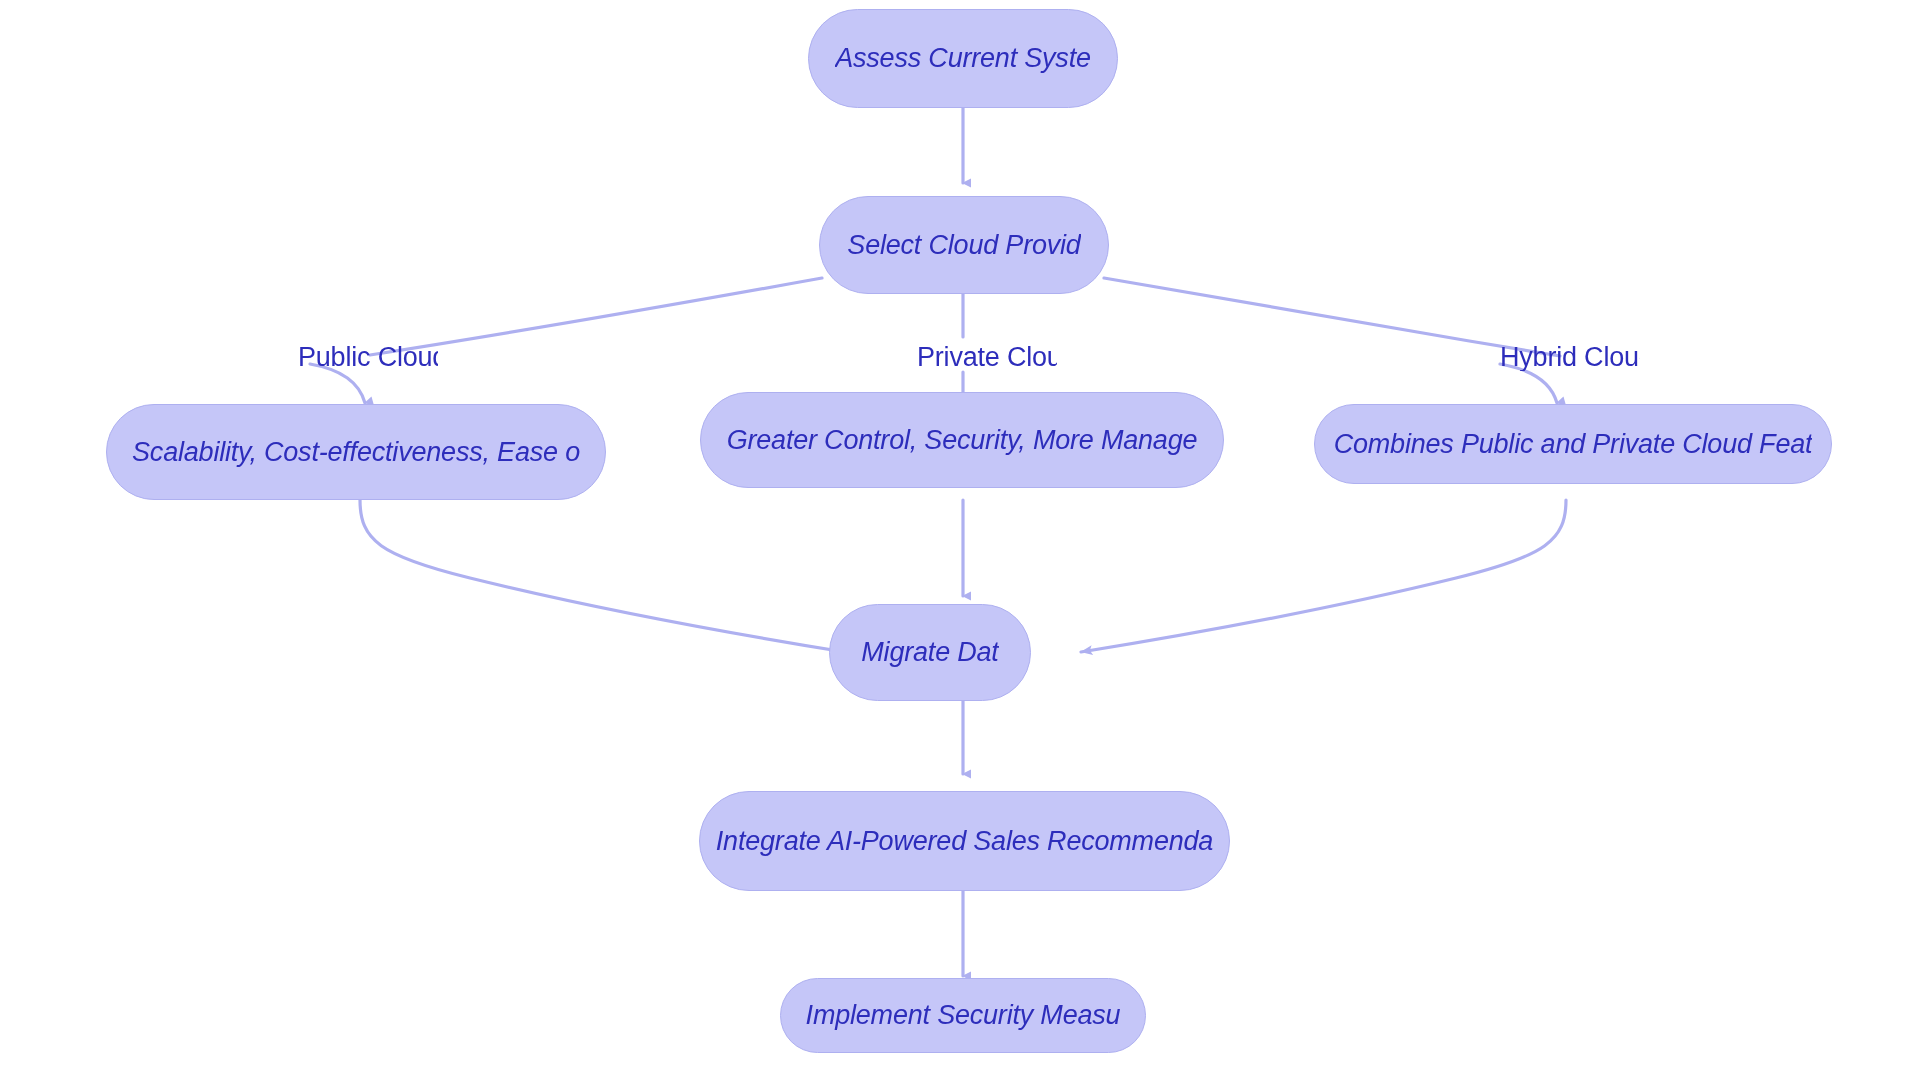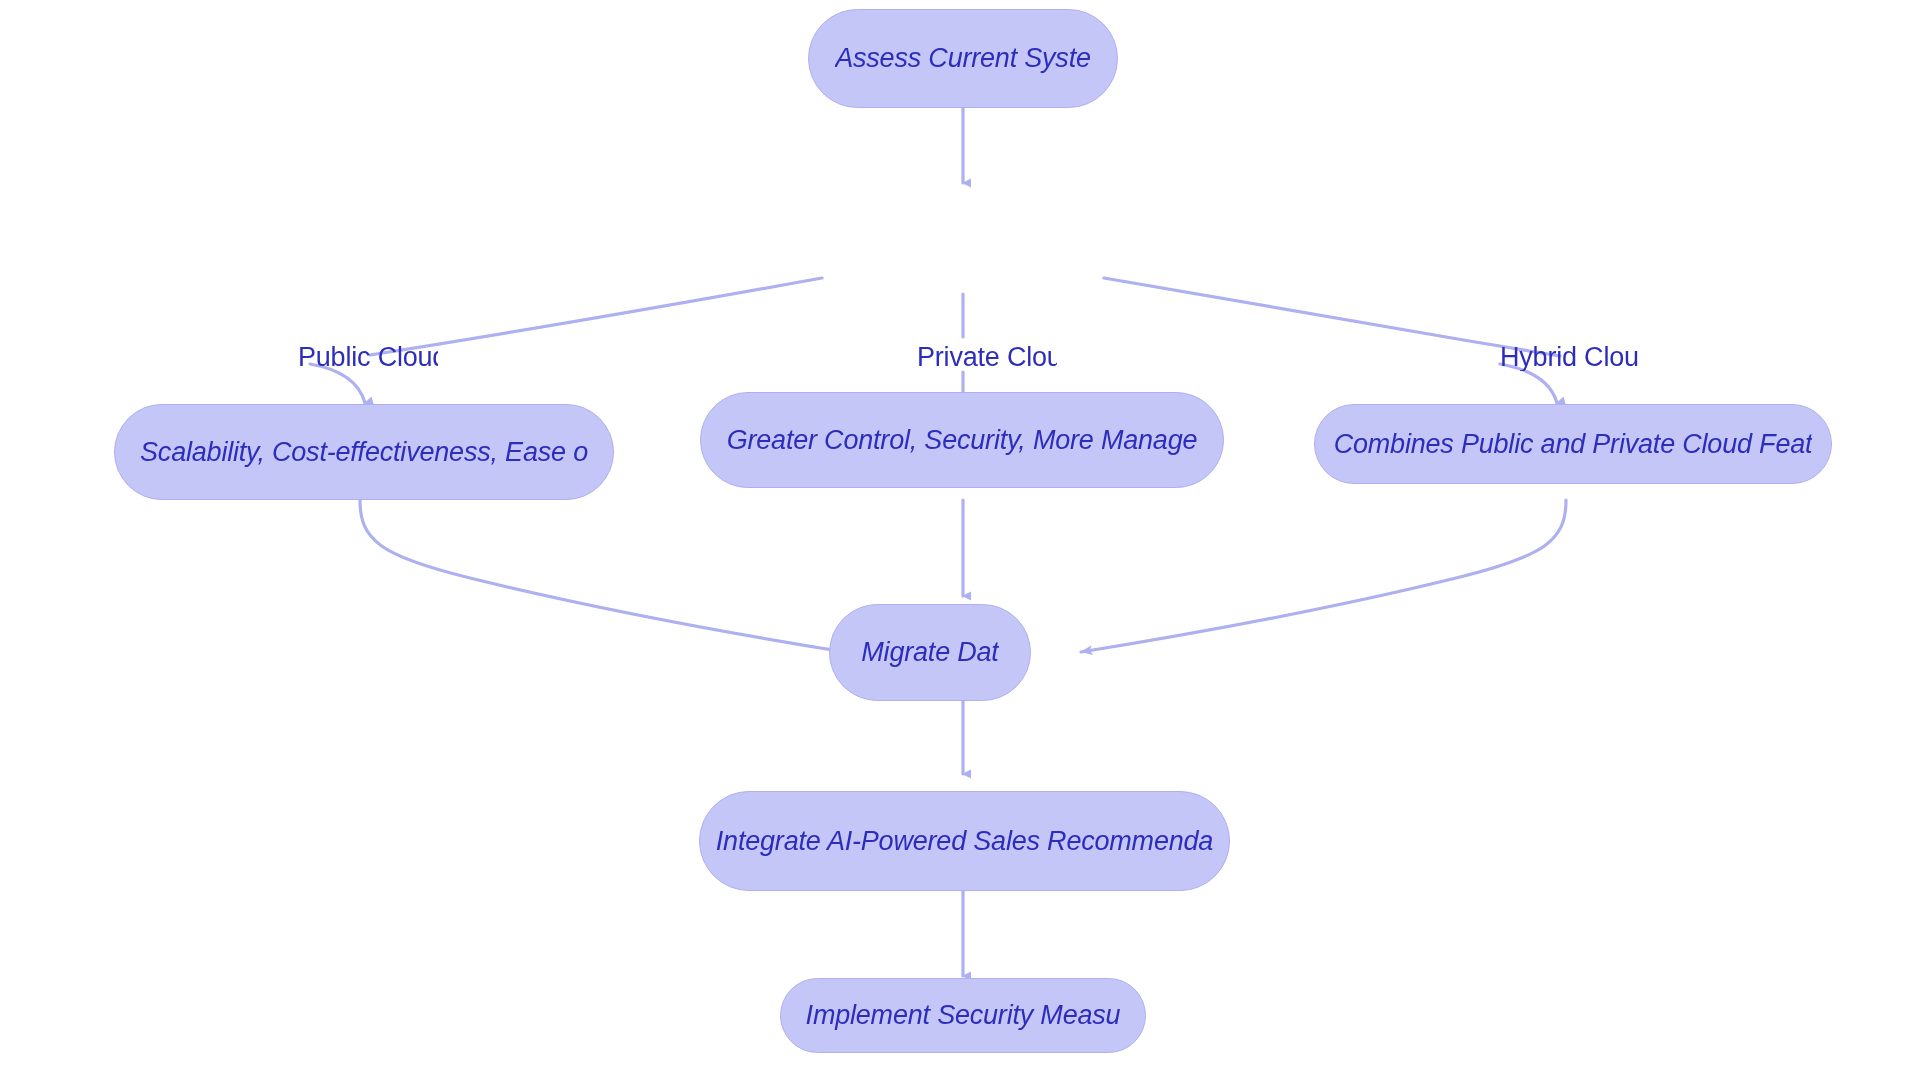--- a/index.html
+++ b/index.html
@@ -97,22 +97,25 @@
       <path d="M963,701 L963,774" marker-end="url(#arrow-down)"></path>
 
       <path d="M963,890 L963,976" marker-end="url(#arrow-down)"></path>
     </g>
   </svg>
 
   <div class="node" style="left:808px; top:9px; width:310px; height:99px;">
     <span class="label">Assess Current Syste</span>
   </div>
 
+  <div class="node" style="left:819px; top:196px; width:290px; height:98px;">
+    <span class="label">Select Cloud Provid</span>
+  </div>
 
-  <div class="node" style="left:114px; top:404px; width:500px; height:96px;">
+  <div class="node" style="left:106px; top:404px; width:500px; height:96px;">
     <span class="label">Scalability, Cost-effectiveness, Ease o</span>
   </div>
 
   <div class="node" style="left:700px; top:392px; width:524px; height:96px;">
     <span class="label">Greater Control, Security, More Manage</span>
   </div>
 
   <div class="node" style="left:1314px; top:404px; width:518px; height:80px;">
     <span class="label">Combines Public and Private Cloud Feat</span>
   </div>

